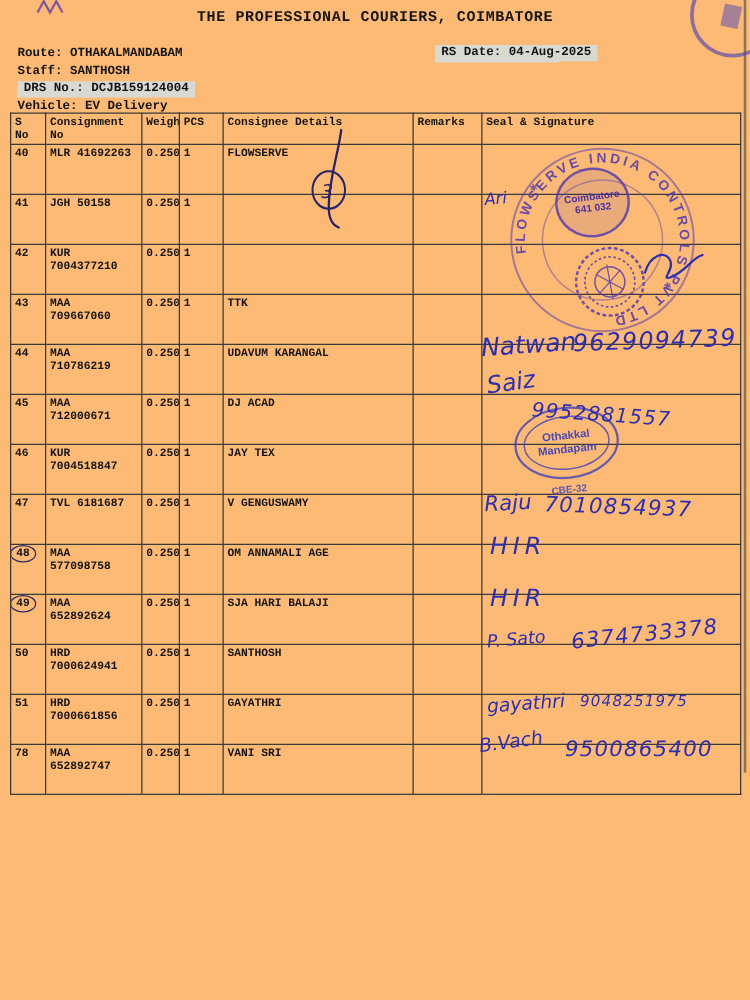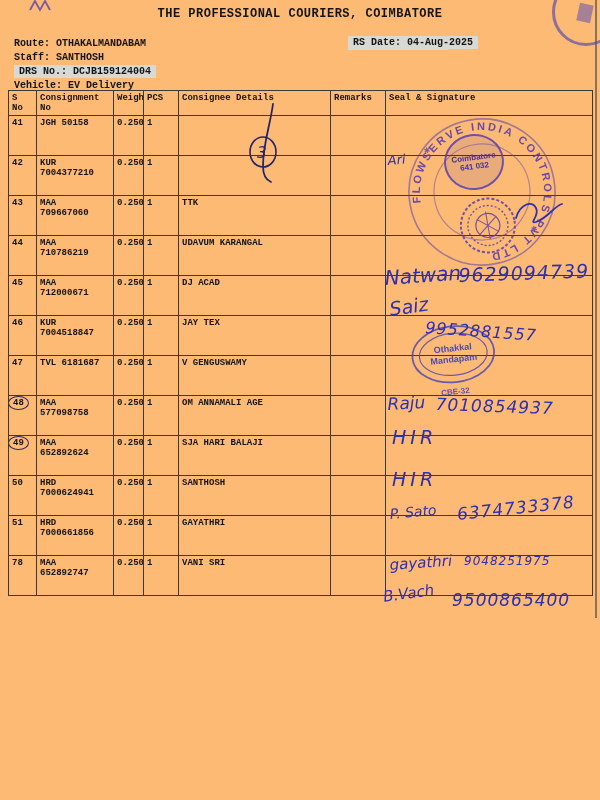--- a/index.html
+++ b/index.html
@@ -52,20 +52,29 @@
         <th>Consignment No</th>
         <th>Weight</th>
         <th>PCS</th>
         <th>Consignee Details</th>
         <th>Remarks</th>
         <th>Seal &amp; Signature</th>
       </tr>
     </thead>
     <tbody>
         <tr>
+          <td>40</td>
+          <td>MLR 41692263</td>
+          <td>0.250</td>
+          <td>1</td>
+          <td>FLOWSERVE</td>
+          <td></td>
+          <td></td>
+        </tr>
+        <tr>
           <td>41</td>
           <td>JGH 50158</td>
           <td>0.250</td>
           <td>1</td>
           <td></td>
           <td></td>
           <td></td>
         </tr>
         <tr>
           <td>42</td>

